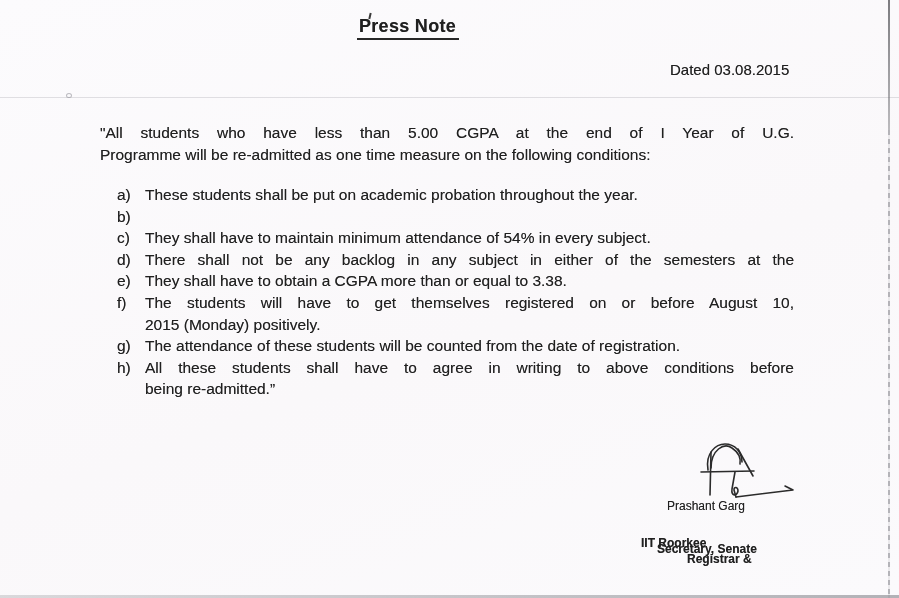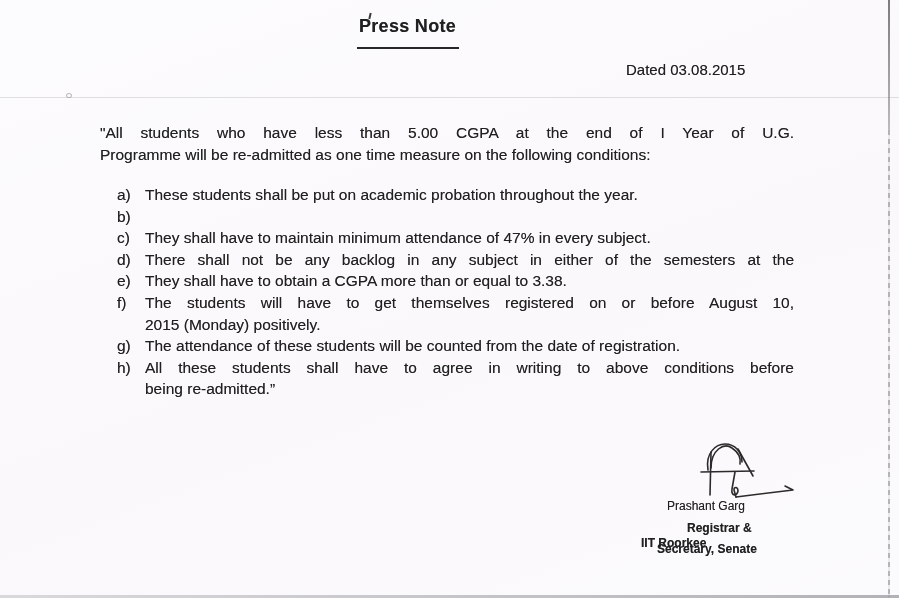--- a/index.html
+++ b/index.html
@@ -9,36 +9,36 @@
     width: 899px;
     height: 598px;
     overflow: hidden;
     background: linear-gradient(160deg, #fcfbfd 0%, #faf8fa 55%, #fbfafc 100%);
     font-family: "Liberation Sans", sans-serif;
     color: #202020;
     text-shadow: 0 0 0.6px rgba(32,32,32,0.5);
   }
 
   .doc-title { position: absolute; left: 357px; top: 16px; font-size: 18px; font-weight: 700; letter-spacing: 0.3px; }
-  .doc-title .underline { display: inline-block; border-bottom: 2px solid #272727; padding: 0 3px 10px 2px; }
+  .doc-title .underline { display: inline-block; border-bottom: 2px solid #272727; padding: 0 3px 1px 2px; }
 
-  .date-line { position: absolute; left: 626px; top: 61px; font-size: 15px; }
+  .date-line { position: absolute; left: 670px; top: 61px; font-size: 15px; }
 
   .intro { position: absolute; left: 100px; top: 122px; width: 694px; font-size: 15.5px; line-height: 21.6px; }
 
   .cond-list { position: absolute; left: 117px; top: 184px; font-size: 15.5px; line-height: 21.6px; }
   .cond-item { display: flex; }
   .cond-marker { width: 28px; flex: 0 0 28px; }
   .cond-lines { width: 649px; }
   .just { text-align: justify; text-align-last: justify; }
 
   .sig-graphic { position: absolute; left: 698px; top: 441px; }
   .sig-line { position: absolute; font-size: 12px; white-space: nowrap; }
   .sig-name   { left: 667px; top: 499px; font-weight: 400; }
-  .sig-role-1 { left: 687px; top: 521px; font-weight: 700; text-align: right; }
+  .sig-role-1 { left: 687px; top: 552px; font-weight: 700; text-align: right; }
   .sig-role-2 { left: 657px; top: 542px; font-weight: 700; }
   .sig-role-3 { left: 641px; top: 536px; font-weight: 700; }
 
   .artifact { position: absolute; pointer-events: none; }
   .streak-h { left: 0; top: 97px; width: 899px; height: 1px; background: rgba(150,150,158,0.28); }
   .speck { left: 66px; top: 93px; width: 6px; height: 5px; border: 1px solid rgba(110,110,120,0.45); border-radius: 50%; }
   .tick { left: 369px; top: 13px; width: 2px; height: 6px; background: #3a3a3a; transform: rotate(14deg); }
   .edge-right-a { left: 888px; top: 0; width: 2px; height: 130px; background: linear-gradient(180deg, rgba(70,70,75,0.7), rgba(110,110,115,0.45)); }
   .edge-right-b { left: 888px; top: 130px; width: 2px; height: 468px; background: repeating-linear-gradient(180deg, rgba(110,110,118,0.5) 0 5px, rgba(165,165,170,0.2) 5px 9px); }
   .edge-bottom { left: 0; top: 595px; width: 899px; height: 3px; background: linear-gradient(90deg, rgba(120,120,125,0.25), rgba(100,100,108,0.4) 70%, rgba(90,90,98,0.45)); }
@@ -70,21 +70,21 @@
 
     <div class="cond-item">
       <div class="cond-marker">b)</div>
       <div class="cond-lines">
       </div>
     </div>
 
     <div class="cond-item">
       <div class="cond-marker">c)</div>
       <div class="cond-lines">
-        <div>They shall have to maintain minimum attendance of 47% in every subject.</div>
+        <div>They shall have to maintain minimum attendance of 54% in every subject.</div>
       </div>
     </div>
 
     <div class="cond-item">
       <div class="cond-marker">d)</div>
       <div class="cond-lines">
         <div class="just">There shall not be any backlog in any subject in either of the semesters at the</div>
       </div>
     </div>
 

